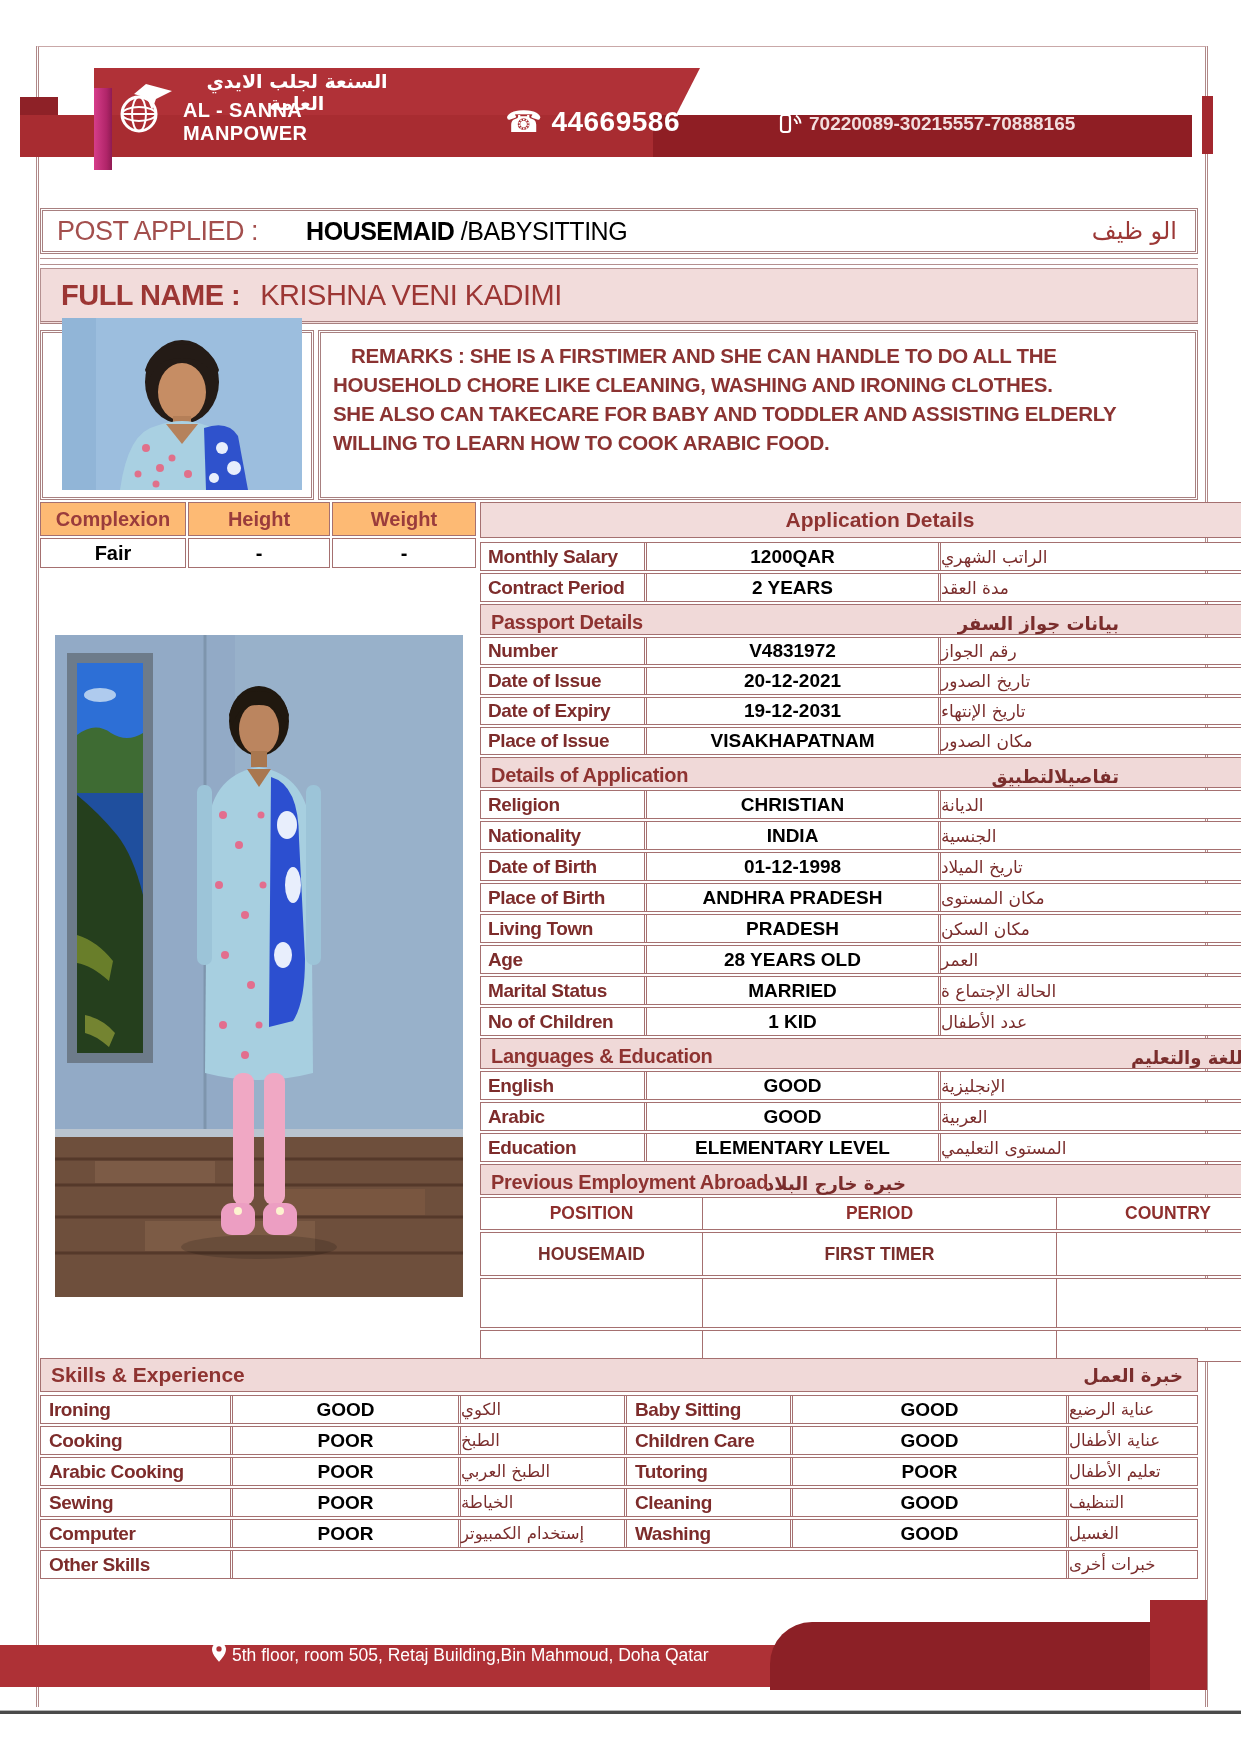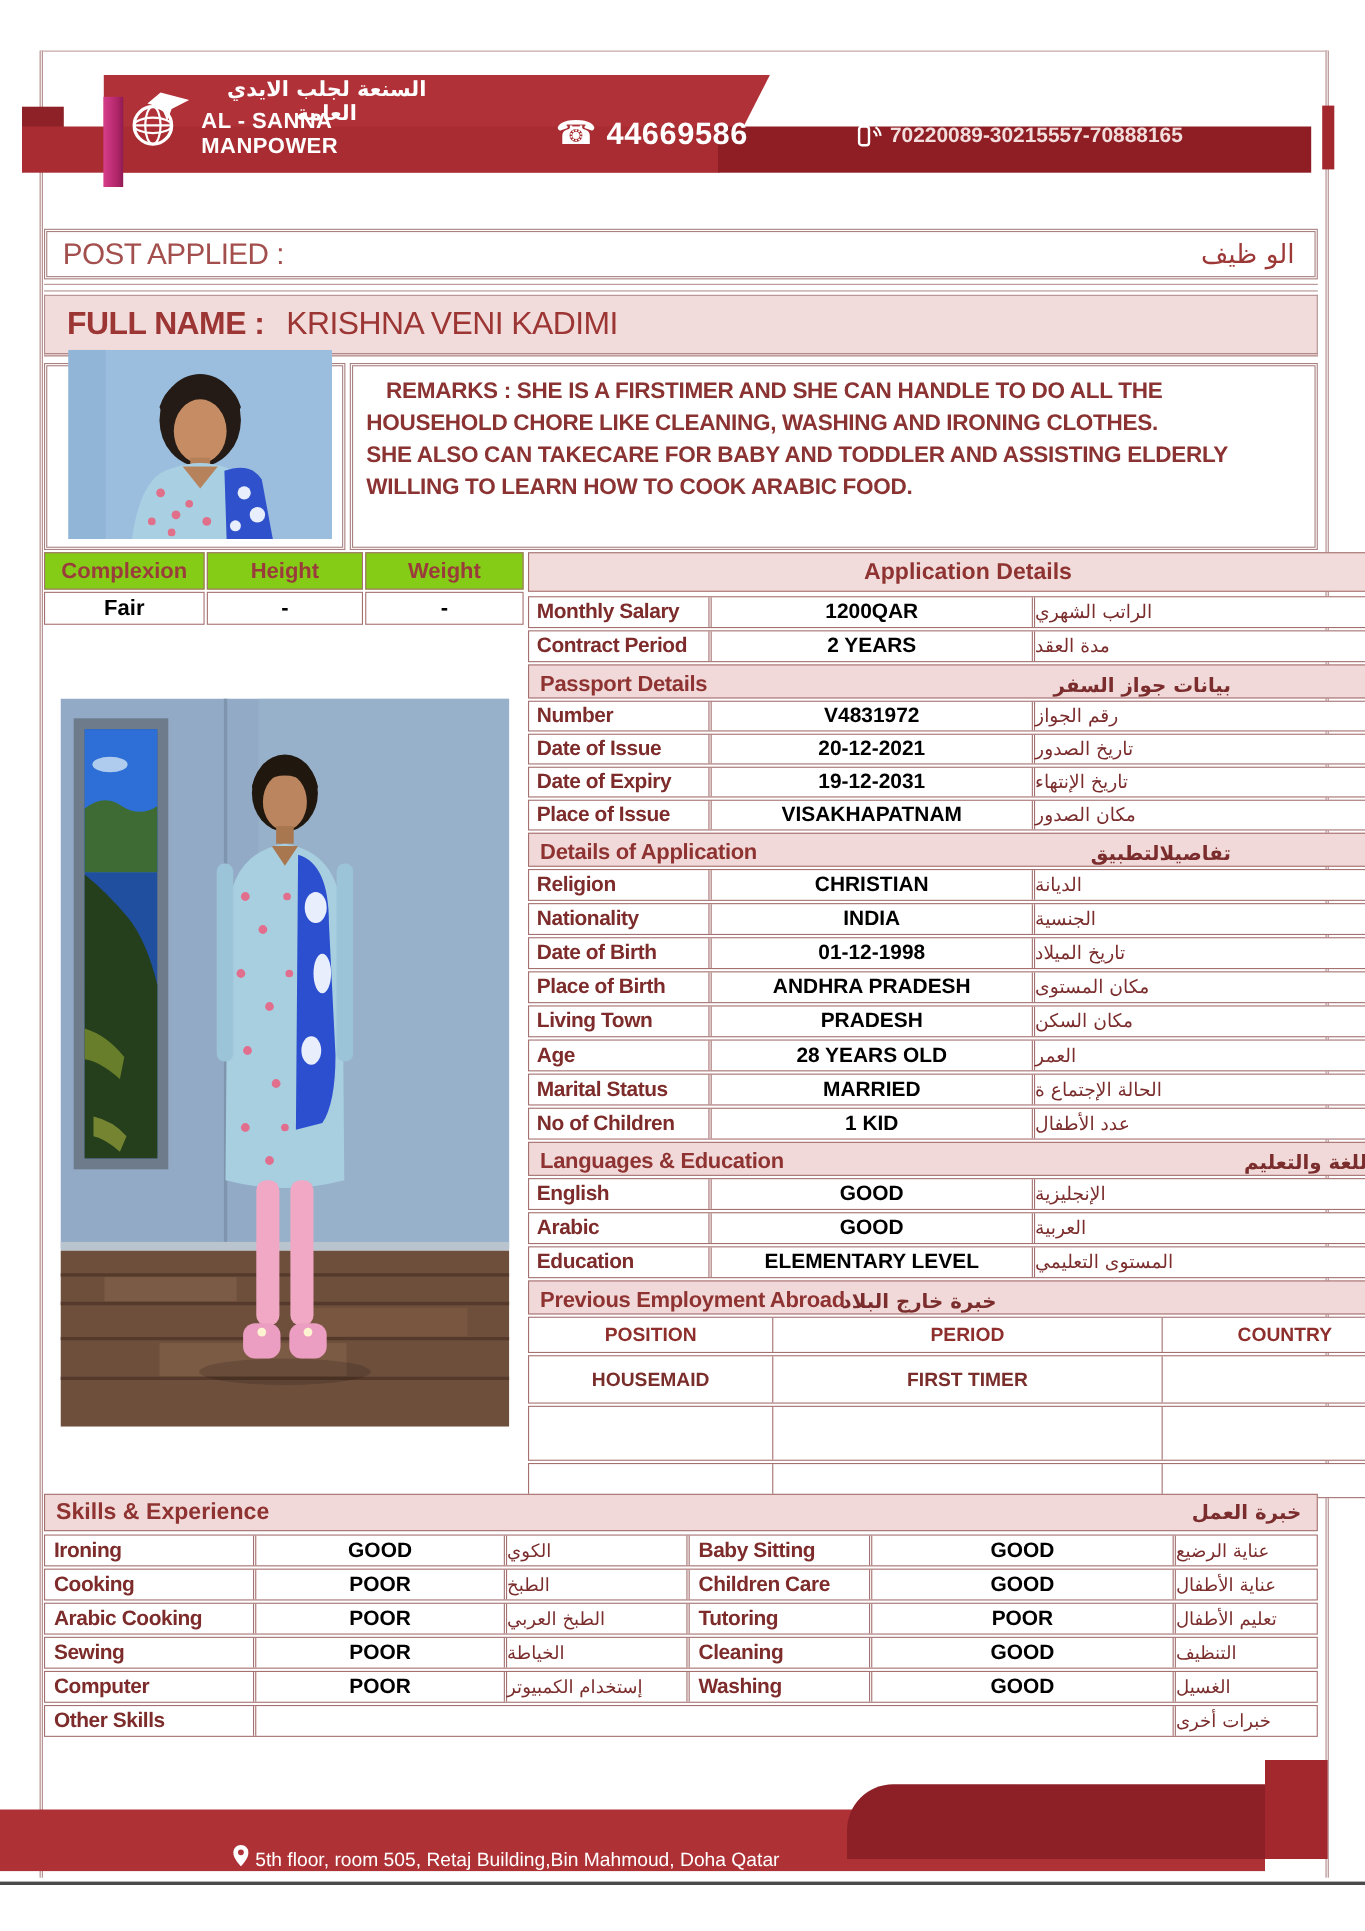--- a/index.html
+++ b/index.html
@@ -49,21 +49,21 @@
   .remarks-box{left:318px;top:330px;width:880px;height:170px;border:3px double #a88080;
                box-sizing:border-box;padding:8px 12px 0 12px;background:#fff}
   .remarks-box div{color:#8b3332;font-weight:bold;font-size:20.5px;line-height:29px;letter-spacing:-.3px}
   .remarks-box .ind{text-indent:18px}
   
   .phys{left:40px;top:502px;width:438px}
   .phys .row{display:flex;margin-bottom:2px}
   .phys .cell{box-sizing:border-box;border:1px solid #a57070;height:34px;display:flex;
               align-items:center;justify-content:center;font-weight:bold;font-size:20px;margin-right:2px}
   .phys .cell:last-child{margin-right:0}
-  .phys .hd{background:#84cc16;color:#9a3c3c}
+  .phys .hd{background:#fdba74;color:#9a3c3c}
   .phys .vl{background:#fff;color:#000;height:30px}
   .c-w1{width:146px}.c-w2{width:142px}.c-w3{width:144px}
   
   .rcol{left:480px;top:502px;width:800px}
   .rtitle{box-sizing:border-box;height:36px;margin-bottom:4px;border:1px solid #a57070;
           background:#f2dcdb;display:flex;align-items:center;justify-content:center;
           color:#8e3331;font-weight:bold;font-size:21px}
   .rrow{box-sizing:border-box;height:29px;margin-bottom:2px;border:1px solid #a57070;
         background:#fff;display:flex}.rrow.short{height:28px}
   .rl{width:166px;box-sizing:border-box;border-right:3px double #a57070;display:flex;
@@ -93,22 +93,22 @@
   .sk-head .sar{position:absolute;right:14px;color:#7a2d2c;font-weight:bold;font-size:18px}
   .srow{box-sizing:border-box;height:29px;margin-bottom:2px;border:1px solid #a57070;background:#fff;display:flex}
   .s1{width:192px}.s2{width:228px}.s3{width:166px}.s4{width:166px}.s5{width:276px}.s6{flex:1}
   .scell{box-sizing:border-box;border-right:3px double #a57070;display:flex;align-items:center}
   .scell:last-child,.s6{border-right:none}
   .slab{padding-left:8px;color:#7d2c2b;font-weight:bold;font-size:19px;letter-spacing:-.4px}
   .srate{justify-content:center;color:#000;font-weight:bold;font-size:19px}
   .sar2{justify-content:flex-end;padding-right:6px;color:#7a2d2c;font-size:16.5px}
   .smid{width:836px;box-sizing:border-box;border-right:3px double #a57070}
   
-  .ft-band{left:0;top:1645px;width:1150px;height:56px;background:#ae3136;display:flex;
-           align-items:flex-end;z-index:2}
+  .ft-band{left:0;top:1645px;width:1150px;height:42px;background:#ae3136;display:flex;
+           align-items:flex-start;z-index:2}
   .ft-addr{color:#fff;font-size:17.5px;margin-left:212px;display:flex;align-items:center;gap:6px}
   .ft-block{left:770px;top:1622px;width:380px;height:68px;background:#8c2026;
             border-radius:42px 0 0 0;z-index:3}
   .ft-right{left:1150px;top:1600px;width:57px;height:90px;background:#a2282e;z-index:3}
   .pbreak{left:0;top:1710px;width:1241px;height:5px;
           background:linear-gradient(#b5b5b5 1px,#4a4a4a 1px,#4a4a4a 4px,#fff 4px)}
 </style>
 </head>
 <body>
 
@@ -139,20 +139,21 @@
         <rect x="3" y="3" width="9" height="17" rx="2.5" fill="none" stroke="#fff" stroke-width="2.2"></rect>
         <path d="M16,7 a7,7 0 0 1 3,5" fill="none" stroke="#fff" stroke-width="2"></path>
         <path d="M18,3.5 a11,11 0 0 1 4.5,8" fill="none" stroke="#fff" stroke-width="2"></path>
       </svg>
       <span class="num">70220089-30215557-70888165</span>
     </div>
   </div>
 
   <div class="abs post-row">
     <span class="post-label">POST APPLIED :</span>
+    <span class="post-val"><b>HOUSEMAID</b><span> /BABYSITTING</span></span>
     <span class="post-ar ar" dir="rtl">الو ظيف</span>
   </div>
   <div class="abs strip1"></div>
 
   <div class="abs name-row">
     <span class="t">FULL NAME :</span>
     <span class="v">KRISHNA VENI KADIMI</span>
   </div>
 
   <div class="abs photo-box"></div>

